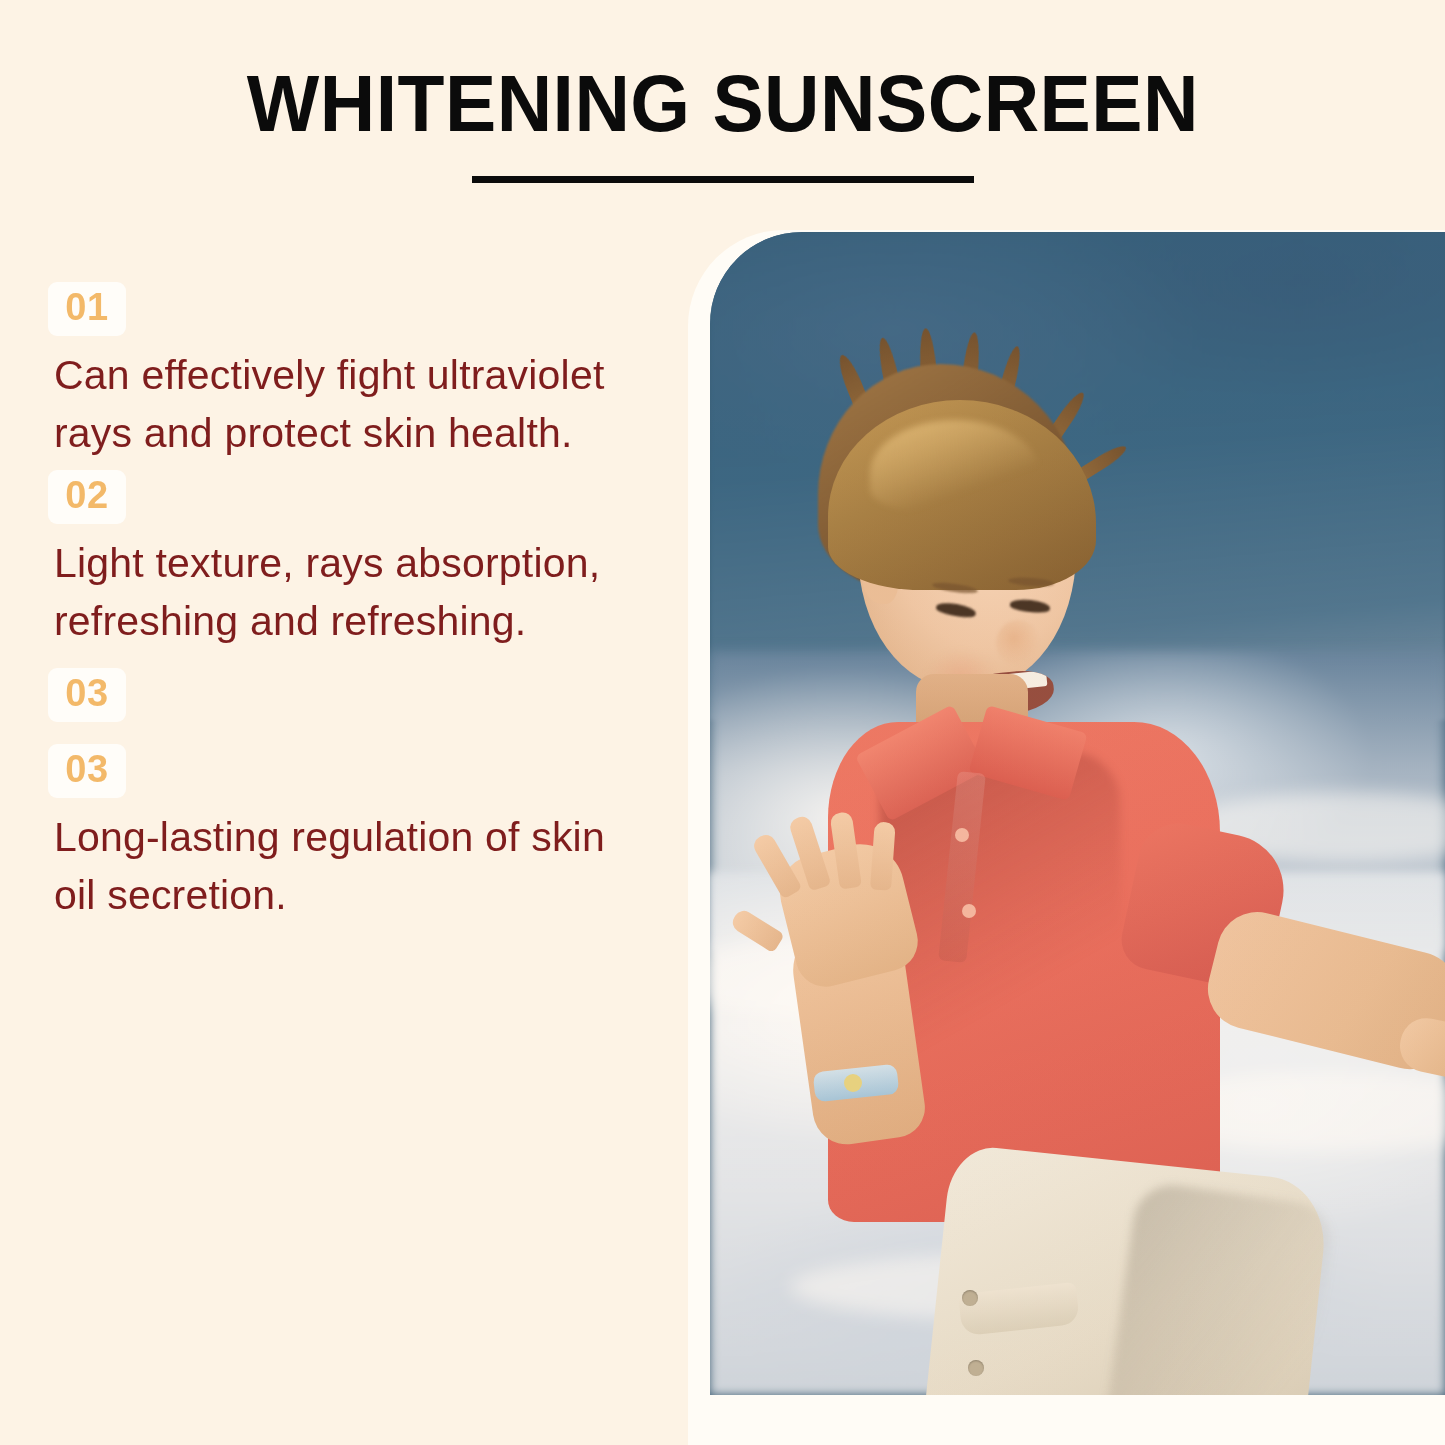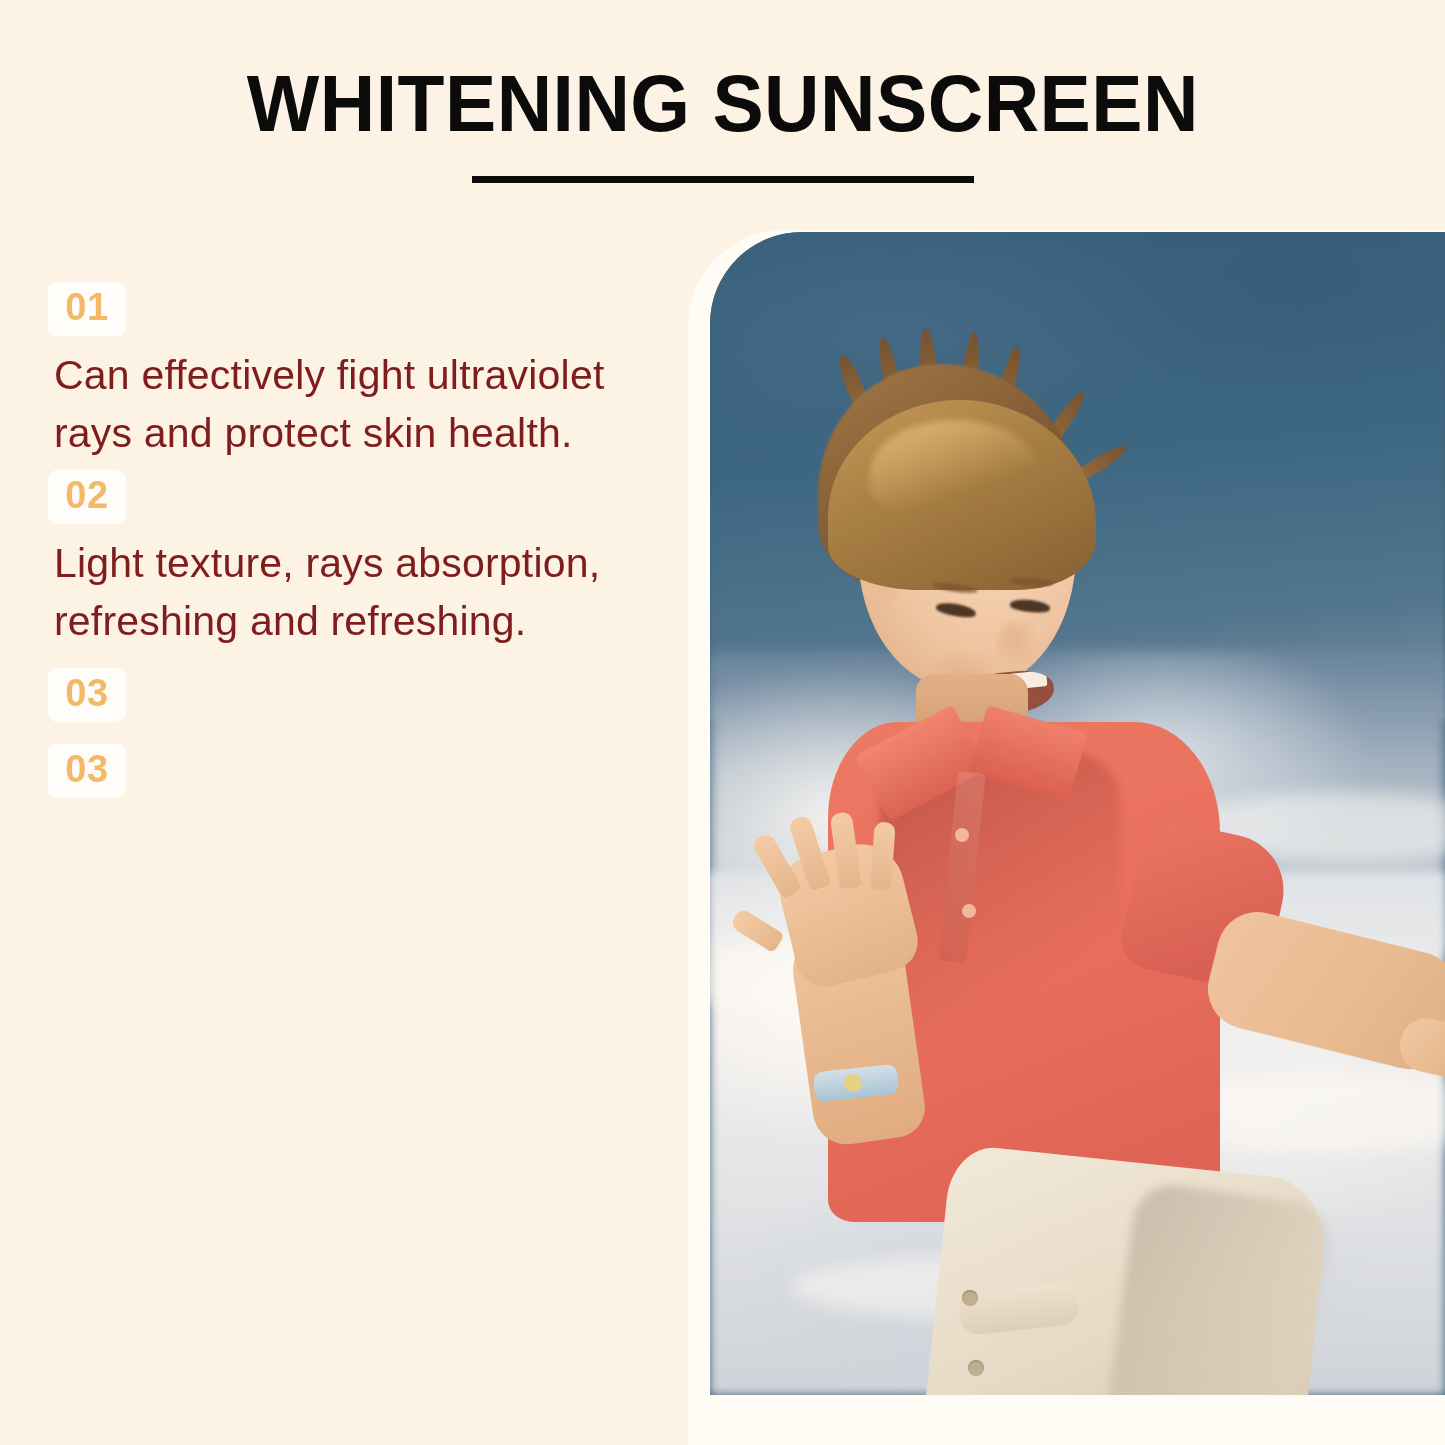--- a/index.html
+++ b/index.html
@@ -421,20 +421,21 @@
     <div class="feature f3">
       <div class="feature-badge">
         <span class="feature-number">03</span>
       </div>
     </div>
 
     <div class="feature f4">
       <div class="feature-badge">
         <span class="feature-number">03</span>
       </div>
+      <p class="feature-text">Long-lasting regulation of skin oil secretion.</p>
     </div>
 
   </div>
 
   <div class="photo-backplate"></div>
 
   <div class="photo-panel" title="Smiling boy with windswept blond hair running on a beach, wearing a coral polo shirt and beige cargo shorts, blue ocean and white surf behind him">
     <div class="photo-scene">
 
       <div class="sea-deep"></div>

